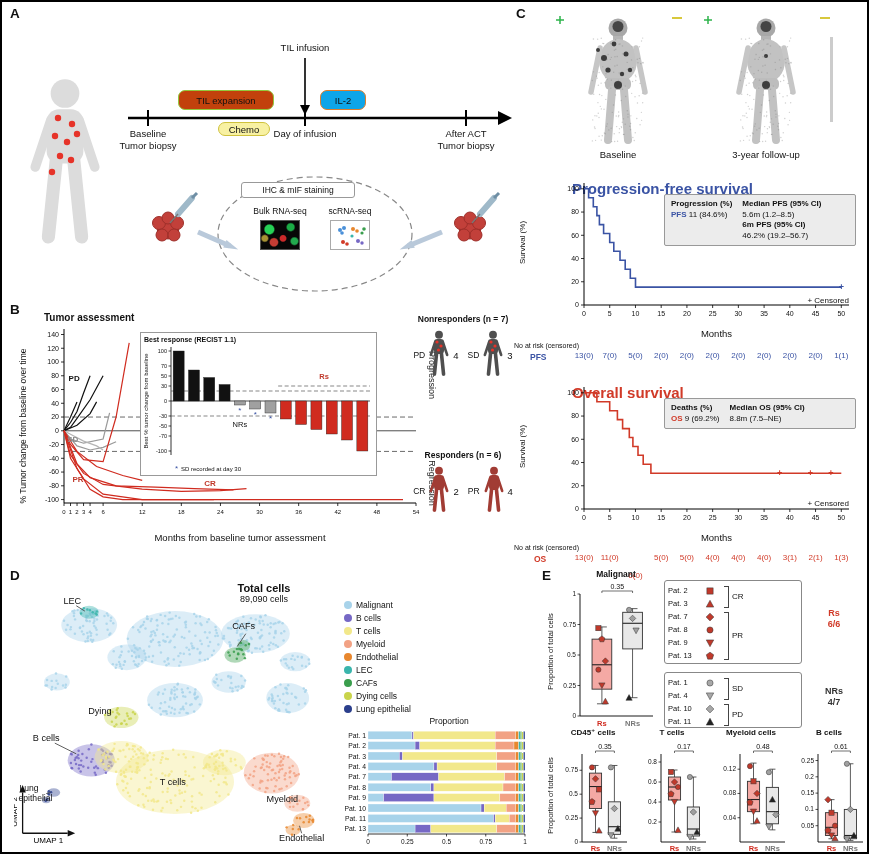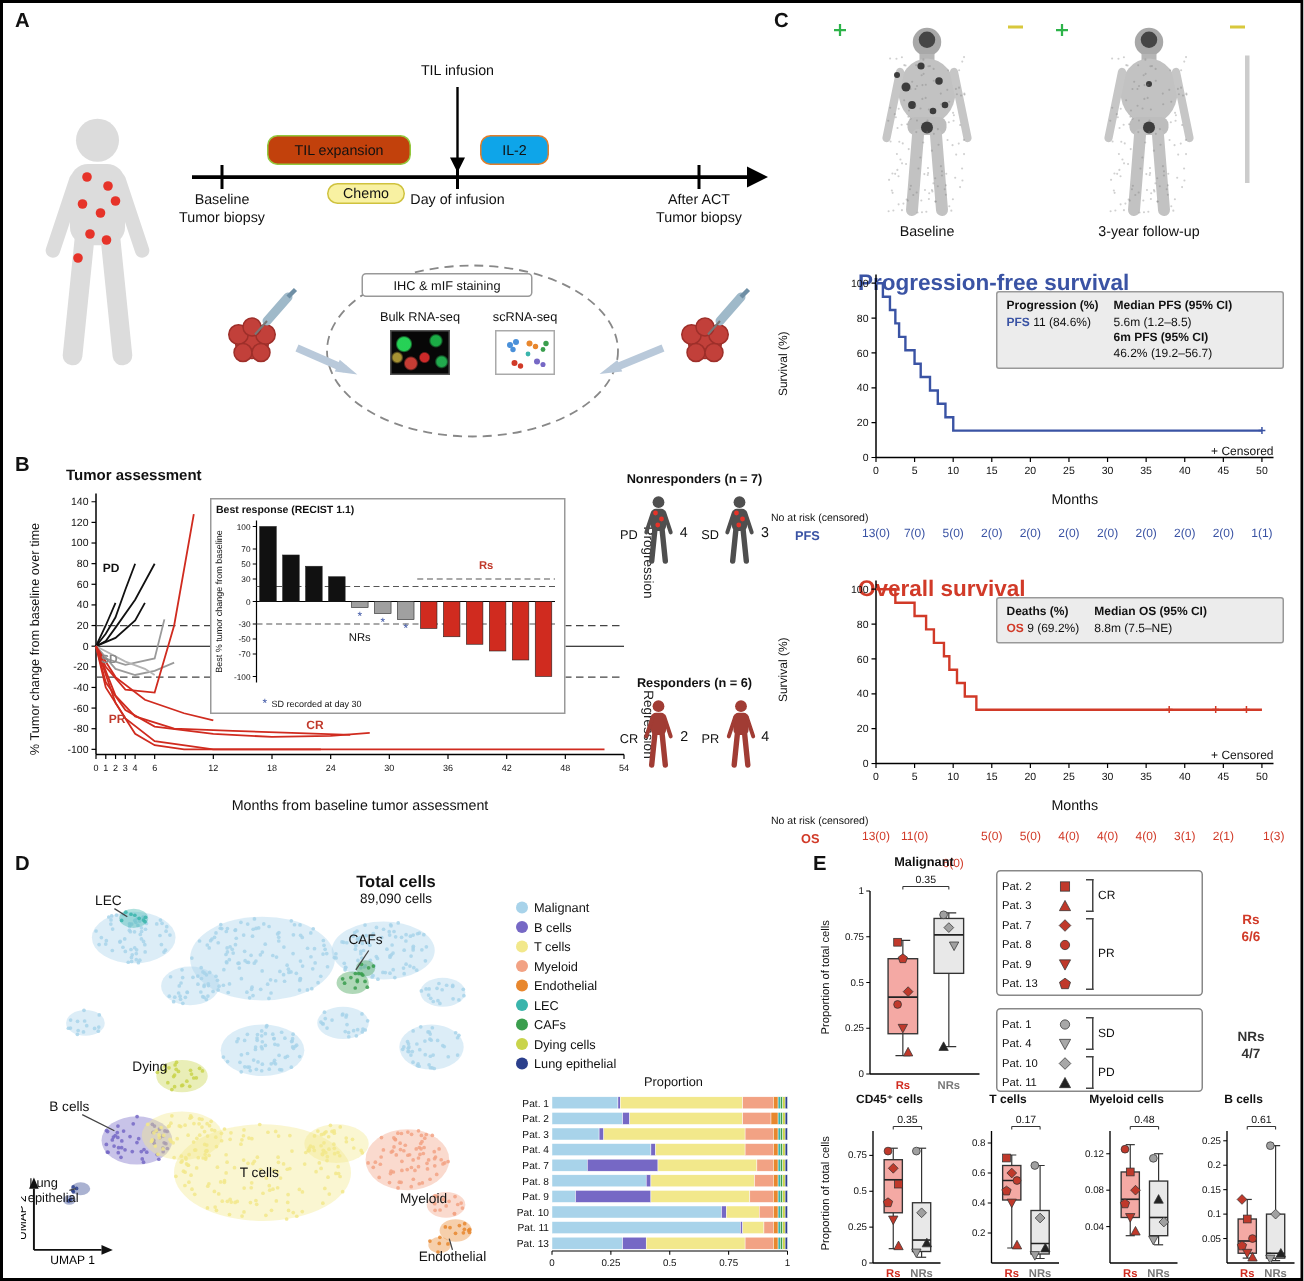--- a/index.html
+++ b/index.html
@@ -757,21 +757,21 @@
         <span class="atrisk-num" style="left: 55px; color: rgb(209, 58, 40);">13(0)</span>
         <span class="atrisk-num" style="left: 80.73px; color: rgb(209, 58, 40);">11(0)</span>
         <span class="atrisk-num" style="left: 106.46px; color: rgb(209, 58, 40); margin-top: 18px;">6(0)</span>
         <span class="atrisk-num" style="left: 132.19px; color: rgb(209, 58, 40);">5(0)</span>
         <span class="atrisk-num" style="left: 157.92px; color: rgb(209, 58, 40);">5(0)</span>
         <span class="atrisk-num" style="left: 183.65px; color: rgb(209, 58, 40);">4(0)</span>
         <span class="atrisk-num" style="left: 209.38px; color: rgb(209, 58, 40);">4(0)</span>
         <span class="atrisk-num" style="left: 235.11px; color: rgb(209, 58, 40);">4(0)</span>
         <span class="atrisk-num" style="left: 260.84px; color: rgb(209, 58, 40);">3(1)</span>
         <span class="atrisk-num" style="left: 286.57px; color: rgb(209, 58, 40);">2(1)</span>
-        <span class="atrisk-num" style="left: 312.3px; color: rgb(209, 58, 40); text-align: right;">1(3)</span>
+        <span class="atrisk-num" style="left: 312.3px; color: rgb(209, 58, 40);">1(3)</span>
       </div>
   </div>
 
   <div class="panel" id="panelD" style="left:6px;top:566px;width:528px;height:286px">
     <span class="plabel" style="left:2px;top:0">D</span>
     <svg id="umap-svg" class="abs" style="left:6px;top:12px" width="322" height="264" viewBox="0 0 300 246">
       <g id="umap-blobs">
           <ellipse cx="150" cy="55" rx="45" ry="26" fill="#a8d3ea" opacity="0.4"></ellipse>
           <circle cx="149.8" cy="62.7" r="1.15" fill="#a8d3ea" opacity="0.85"></circle>
           <circle cx="131.2" cy="49.3" r="1.15" fill="#a8d3ea" opacity="0.85"></circle>

